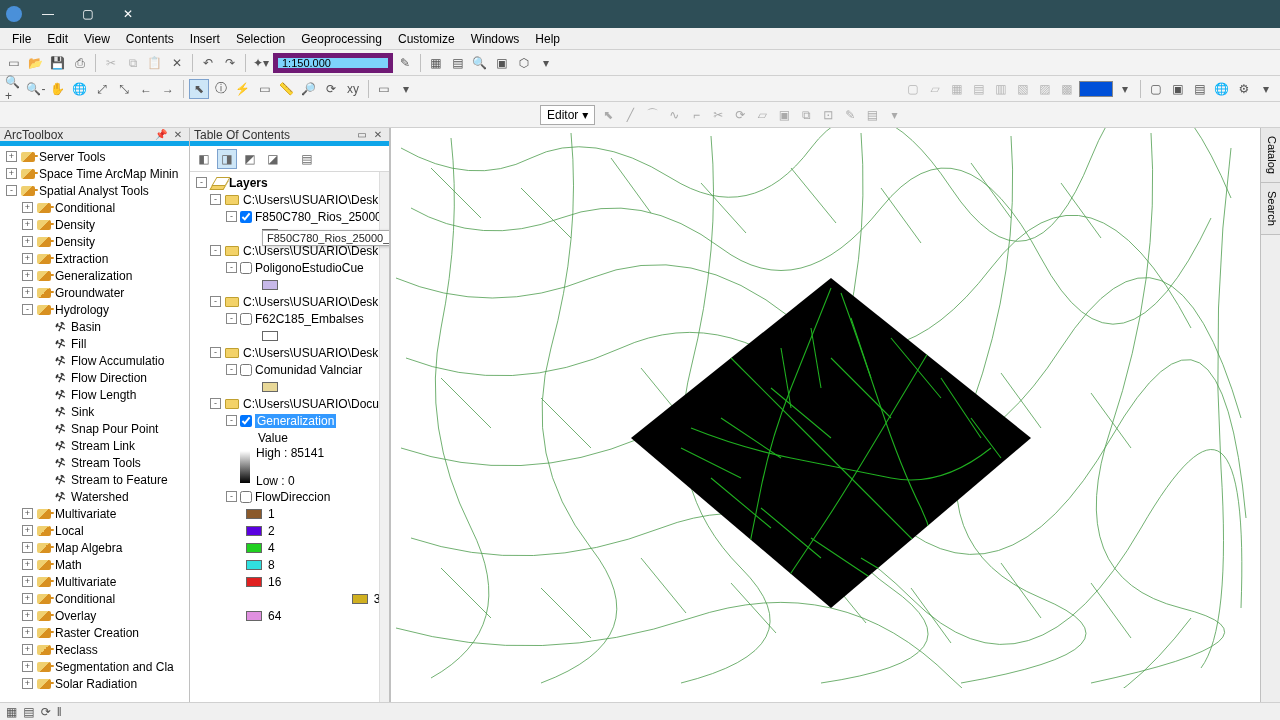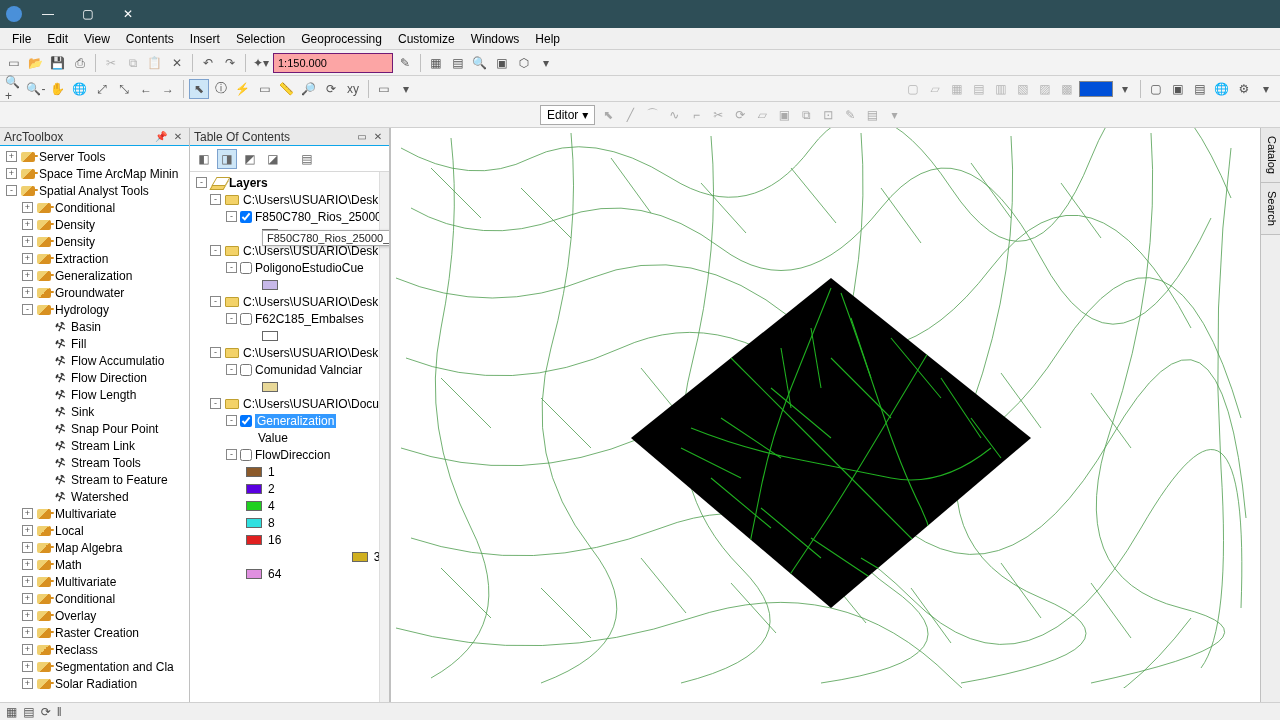--- a/index.html
+++ b/index.html
@@ -7,29 +7,29 @@
 .titlebar { height: 28px; background: #2e4e57; color: #fff; display: flex; align-items: center; padding-left: 6px; }
 .titlebar .icon { width: 16px; height: 16px; background: #4a90d9; border-radius: 50%; margin-right: 6px; }
 .titlebar .title { flex: 1; }
 .titlebar .winbtns { display: flex; }
 .titlebar .winbtn { width: 40px; height: 28px; display: flex; align-items: center; justify-content: center; color: #fff; cursor: pointer; }
 .menubar { height: 22px; background: #f0f0f0; display: flex; align-items: center; padding: 0 4px; border-bottom: 1px solid #d0d0d0; }
 .menubar .menuitem { padding: 2px 8px; cursor: pointer; }
 .toolbar { height: 26px; background: #f3f3f3; border-bottom: 1px solid #d0d0d0; display: flex; align-items: center; padding: 0 4px; gap: 2px; }
 .toolbar .tbbtn { width: 20px; height: 20px; display: flex; align-items: center; justify-content: center; cursor: pointer; border: 1px solid transparent; color: #555; }
 .toolbar .sep { width: 1px; height: 18px; background: #c0c0c0; margin: 0 3px; }
-.toolbar select, .toolbar .scalebox { height: 20px; font-size: 11px; border: 1px solid #701a75; padding: 0 4px; background: #fca5a5; }
+.toolbar select, .toolbar .scalebox { height: 20px; font-size: 11px; border: 5px solid #701a75; padding: 0 4px; background: #7dd3fc; }
 .toolbar .scalebox { width: 120px; }
 .toolbar .colorswatch { width: 34px; height: 16px; background: #0050d8; border: 1px solid #888; }
 .main { display: flex; height: calc(720px - 28px - 22px - 26px - 26px - 26px - 18px); position: relative; }
 .bottom-status { height: 18px; background: #f0f0f0; border-top: 1px solid #d0d0d0; display: flex; align-items: center; padding: 0 6px; gap: 6px; font-size: 11px; color: #555; }
 
 
 .toolbox { width: 190px; background: #fff; border-right: 1px solid #c0c0c0; display: flex; flex-direction: column; }
-.panel-title { height: 18px; background: #eaeaea; border-bottom: 1px solid #0ea5e9; display: flex; align-items: center; padding: 0 4px; font-size: 11px; color: #333; }
+.panel-title { height: 18px; background: #eaeaea; border-bottom: 5px solid #0ea5e9; display: flex; align-items: center; padding: 0 4px; font-size: 11px; color: #333; }
 .panel-title .spacer { flex: 1; }
 .panel-title .pbtn { width: 14px; height: 14px; display: flex; align-items: center; justify-content: center; margin-left: 2px; cursor: pointer; font-size: 10px; color: #555; }
 .tree { flex: 1; overflow: auto; padding: 2px; }
 .tree-node { display: flex; align-items: center; white-space: nowrap; height: 17px; cursor: pointer; }
 .tree-toggle { width: 11px; height: 11px; border: 1px solid #888; margin-right: 3px; display: flex; align-items: center; justify-content: center; font-size: 9px; line-height: 1; color: #555; background: #fff; }
 .tree-toggle.empty { border: none; }
 .tree-icon { width: 16px; height: 14px; margin-right: 3px; display: inline-flex; align-items: center; justify-content: center; }
 .tool-ico { width: 14px; height: 10px; background: linear-gradient(135deg,#f0d070 50%,#d89020 50%); border-radius: 2px; position: relative; }
 .tool-ico::after { content:''; position:absolute; right:-3px; top:3px; width:5px; height:2px; background:#d89020; border-radius:1px;}
 .hammer-ico { font-size: 12px; color: #333; transform: rotate(-20deg); display: inline-block; }
@@ -505,20 +505,27 @@
           <span>C:\Users\USUARIO\Docu</span>
         </div>
         <div class="toc-node" style="padding-left: 34px;">
           <span class="tree-toggle">-</span>
           <input type="checkbox" checked="" style="">
           <span class="sel">Generalization</span>
         </div>
         <div class="toc-node" style="padding-left: 66px;">
           <span>Value</span>
         </div>
+        <div class="toc-node" style="padding-left: 48px; height: auto;">
+          <span style="width: 10px; height: 32px; background: linear-gradient(rgb(255, 255, 255), rgb(0, 0, 0)); display: inline-block; margin-right: 6px; vertical-align: top;"></span>
+          <span style="display: inline-flex; flex-direction: column; gap: 14px;">
+            <span>High : 85141</span>
+            <span>Low : 0</span>
+          </span>
+        </div>
         <div class="toc-node" style="padding-left: 34px;">
           <span class="tree-toggle">-</span>
           <input type="checkbox" style="">
           <span>FlowDireccion</span>
         </div>
         <div class="toc-node" style="padding-left: 54px;">
           <span class="symbol-sq" style="background: rgb(139, 90, 43); margin-left: 0px; margin-right: 6px;"></span>
           <span>1</span>
         </div>
         <div class="toc-node" style="padding-left: 54px;">

